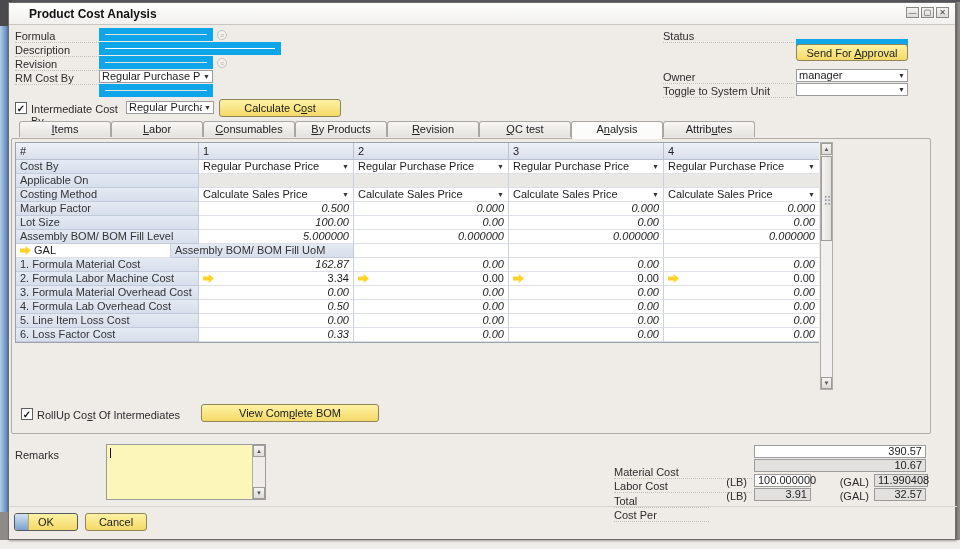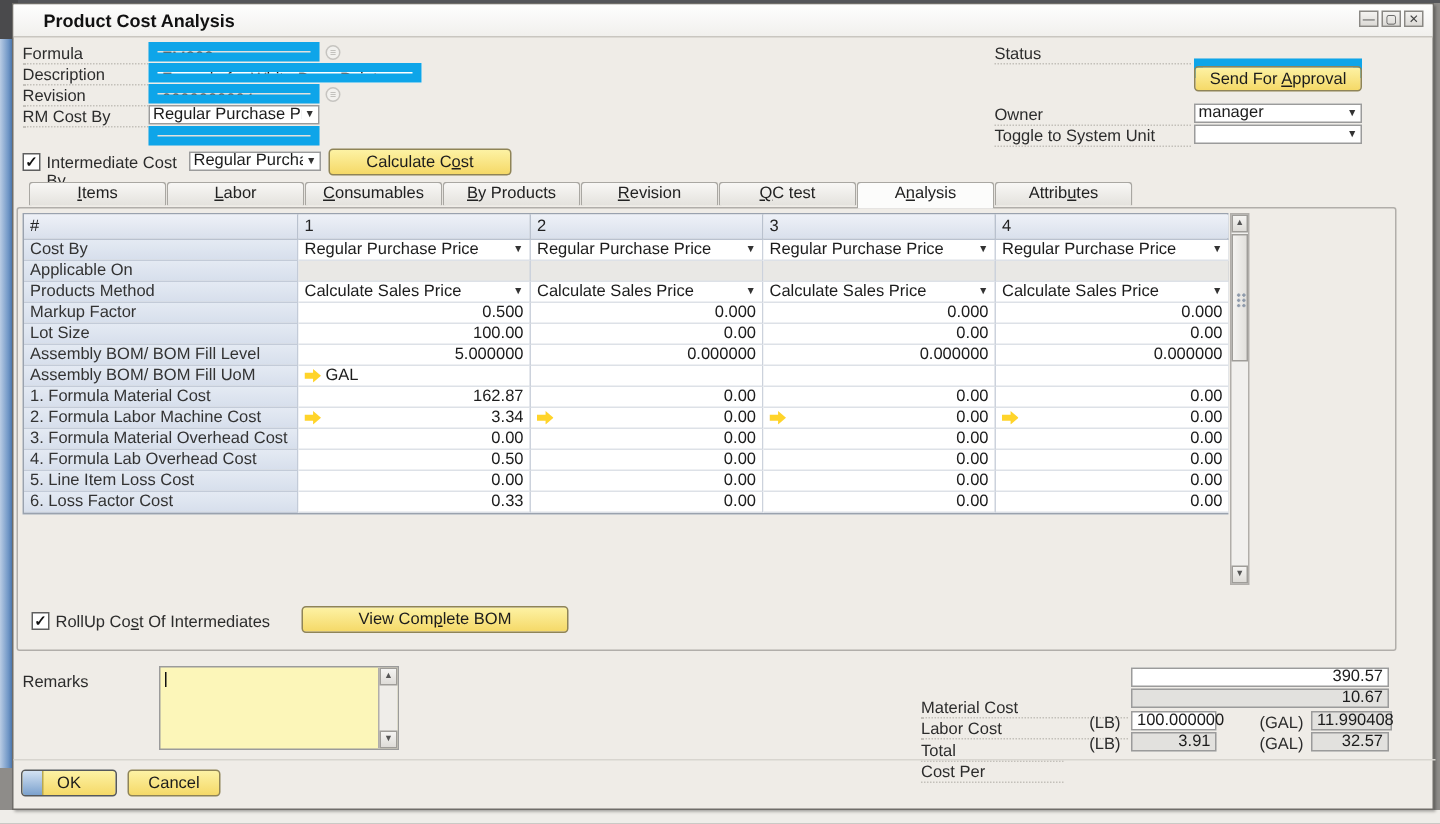--- a/index.html
+++ b/index.html
@@ -55,21 +55,21 @@
   
   .grid { position:absolute; left:6px; top:139px; width:804px; border:1px solid #9aa2ae; background:#fff; z-index:4; }
   .trow { display:flex; height:14px; }
   .trow.head { height:17px; }
   .tcell { flex:none; border-right:1px solid #ccd2dc; border-bottom:1px solid #dde1e7; padding:1px 4px;
     line-height:13px; overflow:hidden; white-space:nowrap; background:#fff; display:flex; align-items:center; }
   .tcell.c0 { width:183px; } .tcell.cv { width:155px; } .tcell:last-child { border-right:none; }
   .trow.head .tcell { background:linear-gradient(180deg,#eef1f7,#d9e0ec); border-color:#b9c1ce; color:#222; }
   .tcell.label { background:linear-gradient(180deg,#e4eaf3,#d7dfec); border-color:#c3cbd8; color:#333; }
   .tcell.dis { background:#e9e8e5; }
-  .tcell.num { justify-content:flex-end; }
+  .tcell.num { justify-content:flex-end;font-style:italic; }
   .tcell.dd .dd-t { flex:1 1 auto; overflow:hidden; }
   .larrow { width:11px; height:9px; flex:none; margin-right:3px; background:#ffd42a;
     clip-path:polygon(0 28%,52% 28%,52% 0,100% 50%,52% 100%,52% 72%,0 72%);
     filter:drop-shadow(0 0 0.6px #c08a00); }
   .numwrap { flex:1 1 auto; text-align:right; }
 
   
   .vscroll { position:absolute; left:811px; top:139px; width:13px; height:248px;
     background:#f1f0ee; border:1px solid #b1aeaa; z-index:4; }
   .sbtn { position:absolute; left:0; width:11px; height:12px; background:linear-gradient(180deg,#f5f4f2,#dedcd8);
@@ -201,21 +201,21 @@
         </div>
       </div>
       <div class="trow">
         <div class="tcell c0 label">Applicable On</div>
         <div class="tcell cv dis"></div>
         <div class="tcell cv dis"></div>
         <div class="tcell cv dis"></div>
         <div class="tcell cv dis"></div>
       </div>
       <div class="trow">
-        <div class="tcell c0 label">Products Method</div>
+        <div class="tcell c0 label">Costing Method</div>
         <div class="tcell cv dd">
           <span class="dd-t">Calculate Sales Price</span>
           <span class="dd-arrow">▼</span>
         </div>
         <div class="tcell cv dd">
           <span class="dd-t">Calculate Sales Price</span>
           <span class="dd-arrow">▼</span>
         </div>
         <div class="tcell cv dd">
           <span class="dd-t">Calculate Sales Price</span>
@@ -241,25 +241,25 @@
         <div class="tcell cv num">0.00</div>
       </div>
       <div class="trow">
         <div class="tcell c0 label">Assembly BOM/ BOM Fill Level</div>
         <div class="tcell cv num">5.000000</div>
         <div class="tcell cv num">0.000000</div>
         <div class="tcell cv num">0.000000</div>
         <div class="tcell cv num">0.000000</div>
       </div>
       <div class="trow">
+        <div class="tcell cv">
+          <span class="larrow"></span>
+          <span>GAL</span>
+        </div>
         <div class="tcell c0 label">Assembly BOM/ BOM Fill UoM</div>
-        <div class="tcell cv">
-          <span class="larrow"></span>
-          <span>GAL</span>
-        </div>
         <div class="tcell cv">
           <span></span>
         </div>
         <div class="tcell cv">
           <span></span>
         </div>
         <div class="tcell cv">
           <span></span>
         </div>
       </div>

